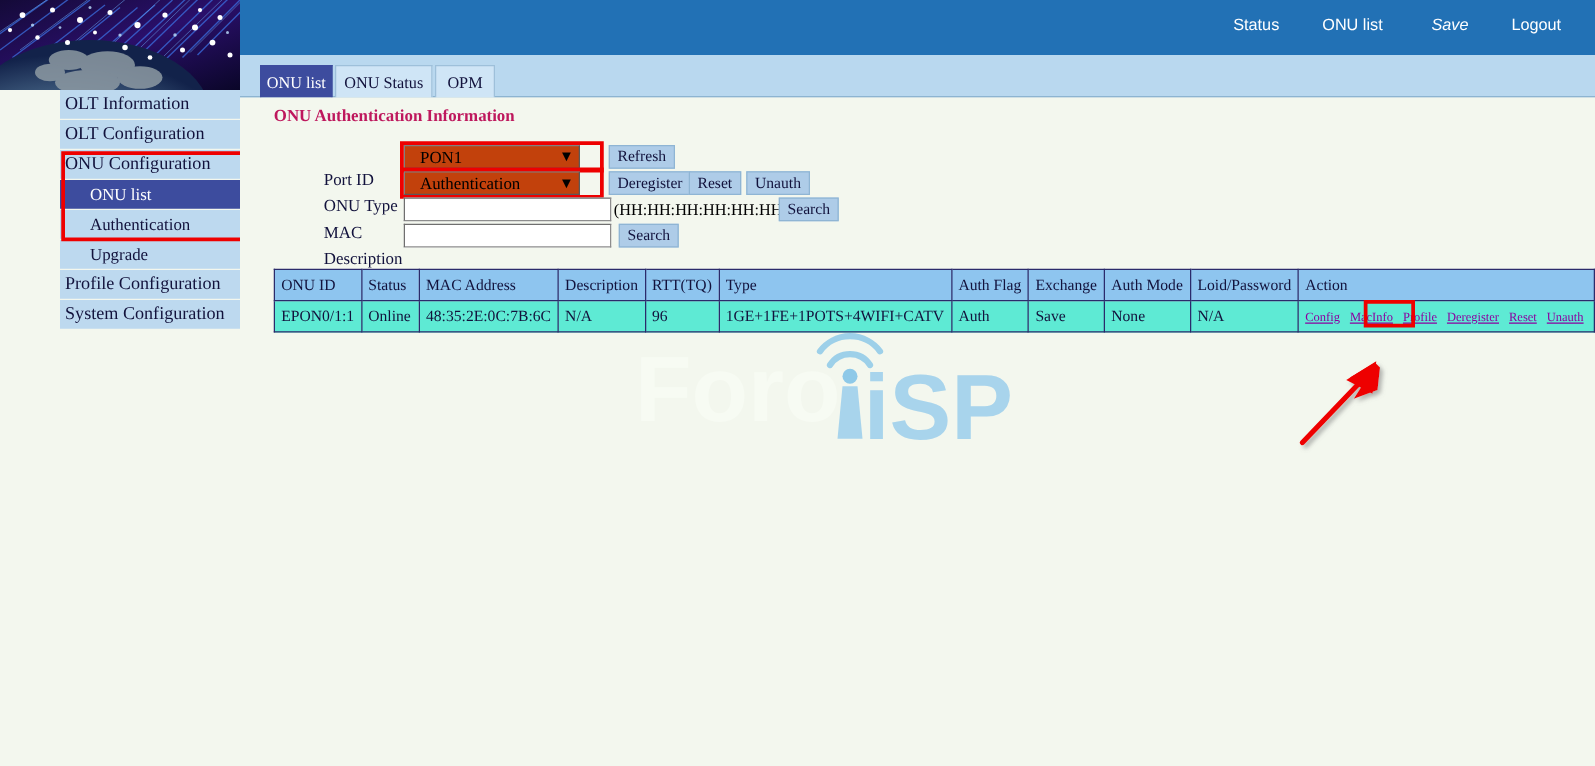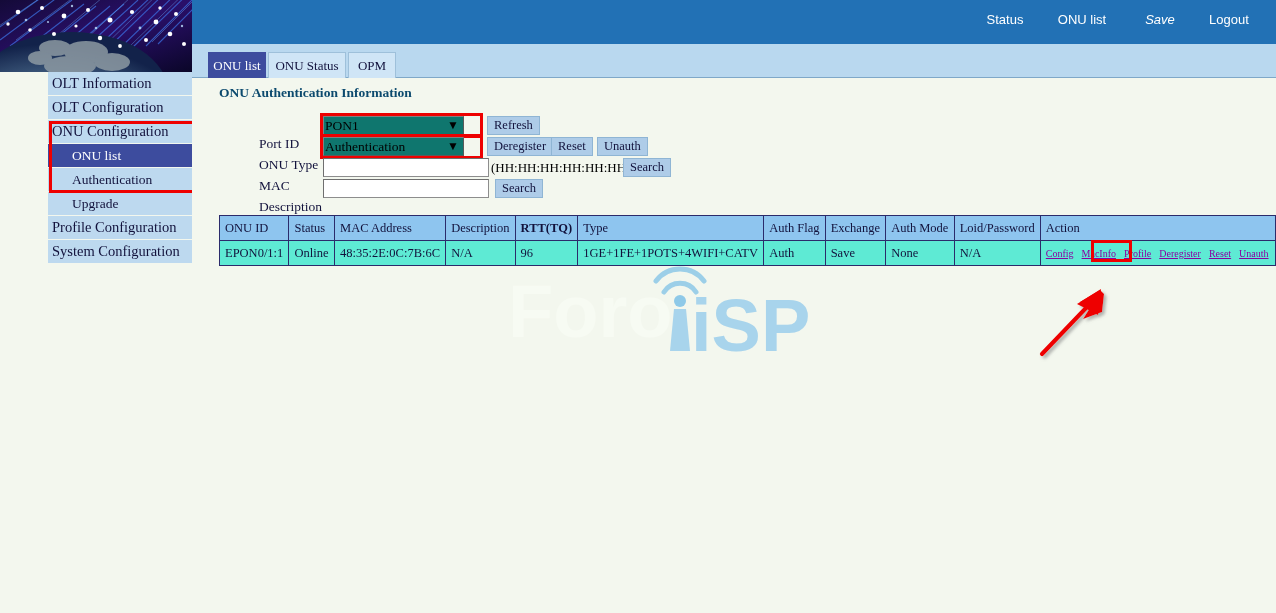--- a/index.html
+++ b/index.html
@@ -114,21 +114,21 @@
   
   #content {
     position: absolute; left: 192px; top: 78px;
     width: 1084px; height: 535px;
     background: #f3f7ee;
   }
   #section-title {
     position: absolute; left: 27px; top: 7px;
     font-weight: bold;
     font-size: 13.5px;
-    color: #0c4a6e;
+    color: #be185d;
   }
 
   
   #form {
     position: absolute; left: 27px; top: 38px;
   }
   .frow {
     position: relative;
     height: 21px;
     margin-bottom: 0px;
@@ -139,28 +139,28 @@
     color: #12123c;
     white-space: nowrap;
     margin-left: 40px;
   }
   .fselect {
     position: absolute;
     left: 104px;
     width: 141px;
     height: 19px;
     box-sizing: border-box;
-    background: #0f766e;
+    background: #c2410c;
     border: 1px solid #5a5a5a;
     border-top-color: #808080;
     border-left-color: #808080;
     font-size: 13.5px;
     font-family: "Liberation Serif", serif;
     color: #000000;
-    padding-left: 1px;
+    padding-left: 12px;
     line-height: 17px;
     white-space: nowrap;
     overflow: hidden;
   }
   .fselect .caret {
     position: absolute; right: 4px; top: 0px;
     font-size: 12px;
     color: #000;
     line-height: 17px;
   }
@@ -452,21 +452,21 @@
 
   </div>
 
   <table id="tbl">
     <thead>
       <tr>
         <th style="width:60px;">ONU ID</th>
         <th style="width:42px;">Status</th>
         <th style="width:102px;">MAC Address</th>
         <th style="width:60px;">Description</th>
-        <th style="width:48px;font-weight:bold;">RTT(TQ)</th>
+        <th style="width:48px;">RTT(TQ)</th>
         <th style="width:178px;">Type</th>
         <th style="width:52px;">Auth Flag</th>
         <th style="width:52px;">Exchange</th>
         <th style="width:62px;">Auth Mode</th>
         <th style="width:76px;">Loid/Password</th>
         <th style="width:243px;">Action</th>
       </tr>
     </thead>
     <tbody>
       <tr>

